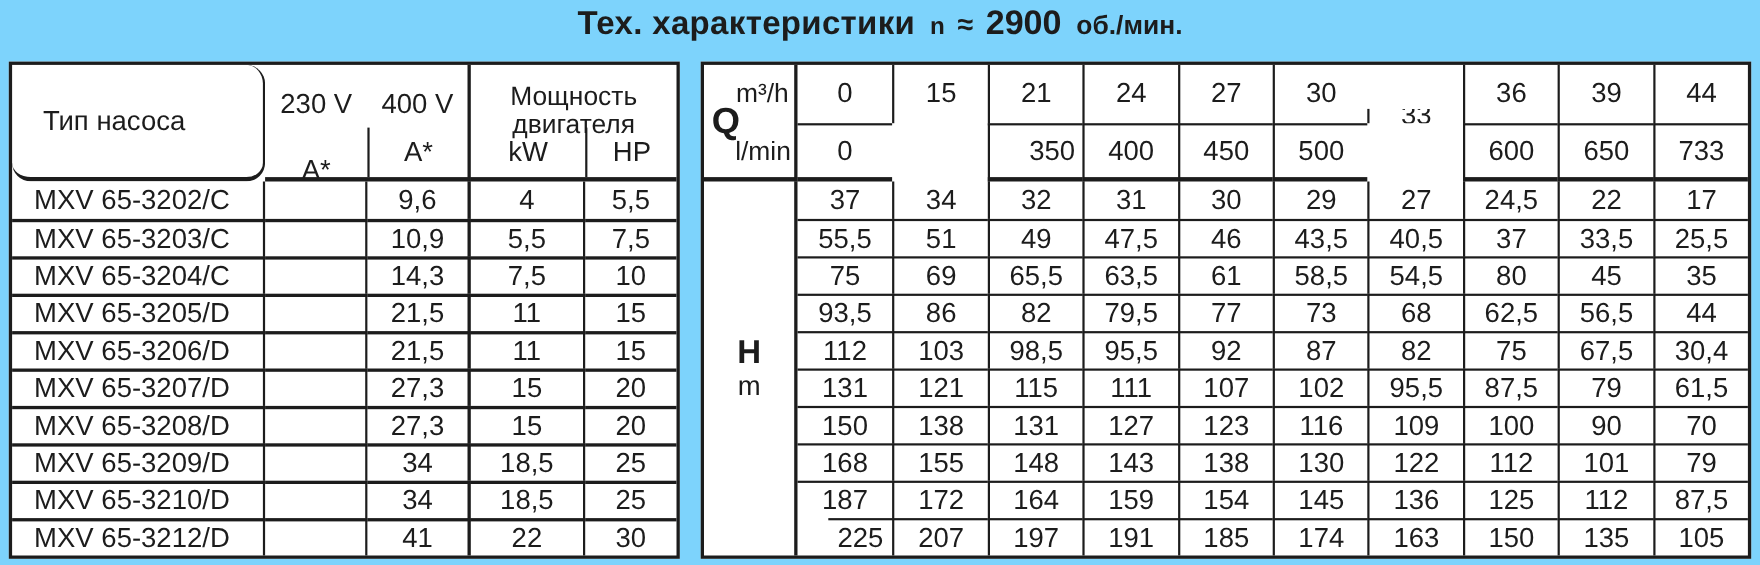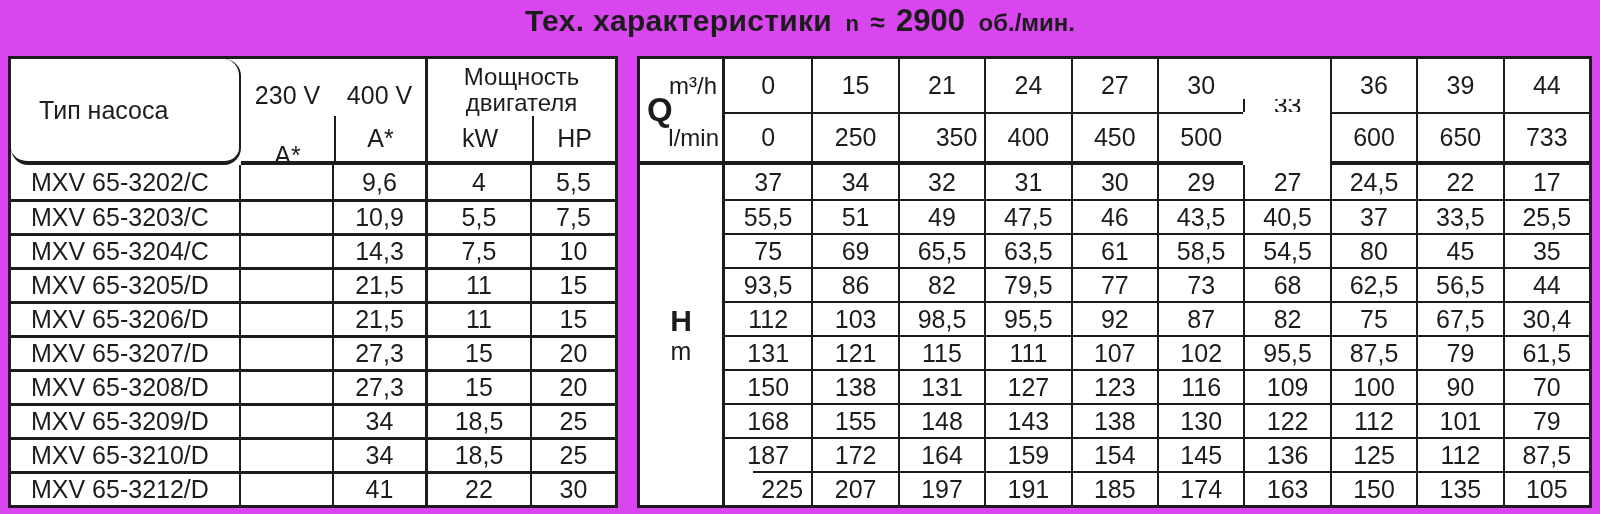--- a/index.html
+++ b/index.html
@@ -4,21 +4,21 @@
 <style>
   :root { --ink: #1c1c1c; }
   * { margin: 0; padding: 0; box-sizing: border-box; }
   html, body { background: #ffffff; }
   body {
     width: 1600px; height: 514px;
     font-family: "Liberation Sans", "DejaVu Sans", sans-serif;
     color: var(--ink);
     position: relative; overflow: hidden;
   }
-  .stage { position: absolute; inset: 0; background: #d946ef; }
+  .stage { position: absolute; inset: 0; background: #7dd3fc; }
 
   
   .title { position: absolute; top: 3px; left: 0; width: 1600px; text-align: center; white-space: nowrap; }
   .t-main   { font-size: 30px; font-weight: 700; letter-spacing: 0.3px; }
   .t-n      { font-size: 22px; font-weight: 700; margin-left: 9px; }
   .t-approx { font-size: 26px; font-weight: 700; margin: 0 7px; }
   .t-val    { font-size: 31px; font-weight: 700; }
   .t-unit   { font-size: 24px; font-weight: 700; margin-left: 9px; }
 
   
@@ -39,21 +39,21 @@
   
   .type-hdr { grid-area: 1 / 1 / 2 / 2; justify-content: flex-start; padding-left: 28px; border-radius: 17px; }
   .volt-group  { grid-area: 1 / 2 / 2 / 4; display: block; }
   .power-group { grid-area: 1 / 4 / 2 / 6; display: block; }
   .grp-top { height: 57px; display: flex; }
   .grp-bot { height: 45px; display: flex; }
   .vg-lab { display: flex; align-items: flex-end; justify-content: center; padding-bottom: 6px; font-size: 25px; }
   .vg-c1 { width: 93px; margin-top: 34px; }  .vg-c2 { flex: 1; }
   .pg-c1 { width: 104px; } .pg-c2 { flex: 1; }
   .grp-cell { display: flex; align-items: center; justify-content: center; font-size: 25px; }
-  .pg-title { height: 57px; display: flex; flex-direction: column; align-items: center; justify-content: flex-start; padding-top: 5px; font-size: 24px; line-height: 26px; }
+  .pg-title { height: 57px; display: flex; flex-direction: column; align-items: center; justify-content: flex-start; padding-top: 16px; font-size: 24px; line-height: 26px; }
 
   
   .c-type { justify-content: flex-start; padding-left: 20px; }
 
   
   .q-cell { grid-area: 1 / 1 / 3 / 2; position: relative; }
   .q-big  { position: absolute; left: 7px; top: 50%; transform: translateY(-50%); font-weight: 700; font-size: 33px; }
   .q-m3h  { position: absolute; top: 13px; right: 5px; font-size: 24px; }
   .q-lmin { position: absolute; bottom: 9px; right: 3px; font-size: 24px; }
 
@@ -159,21 +159,20 @@
       <span class="q-lmin">l/min</span>
     </div>
     <div class="h-cell b-r3">
       <span class="h-big">H</span>
       <span class="h-unit">m</span>
     </div>
 
   <div class="cell " style="grid-area: 1 / 2;">0</div>
       <div class="cell  b-t2 b-b4" style="grid-area: 2 / 2;">0</div>
       <div class="cell b-l2" style="grid-area: 1 / 3;">15</div>
-      <div class="cell b-l2 b-t2 b-b4" style="grid-area: 2 / 3;">250</div>
       <div class="cell b-l2" style="grid-area: 1 / 4;">21</div>
       <div class="cell b-l2 b-t2 b-b4" style="grid-area: 2 / 4; padding-left: 29px;">350</div>
       <div class="cell b-l2" style="grid-area: 1 / 5;">24</div>
       <div class="cell b-l2 b-t2 b-b4" style="grid-area: 2 / 5;">400</div>
       <div class="cell b-l2" style="grid-area: 1 / 6;">27</div>
       <div class="cell b-l2 b-t2 b-b4" style="grid-area: 2 / 6;">450</div>
       <div class="cell b-l2" style="grid-area: 1 / 7;">30</div>
       <div class="cell b-l2 b-t2 b-b4" style="grid-area: 2 / 7;">500</div>
       <div class="cell b-l2" style="grid-area: 1 / 8; margin-top: 40px;">33</div>
       <div class="cell b-l2" style="grid-area: 1 / 9;">36</div>

